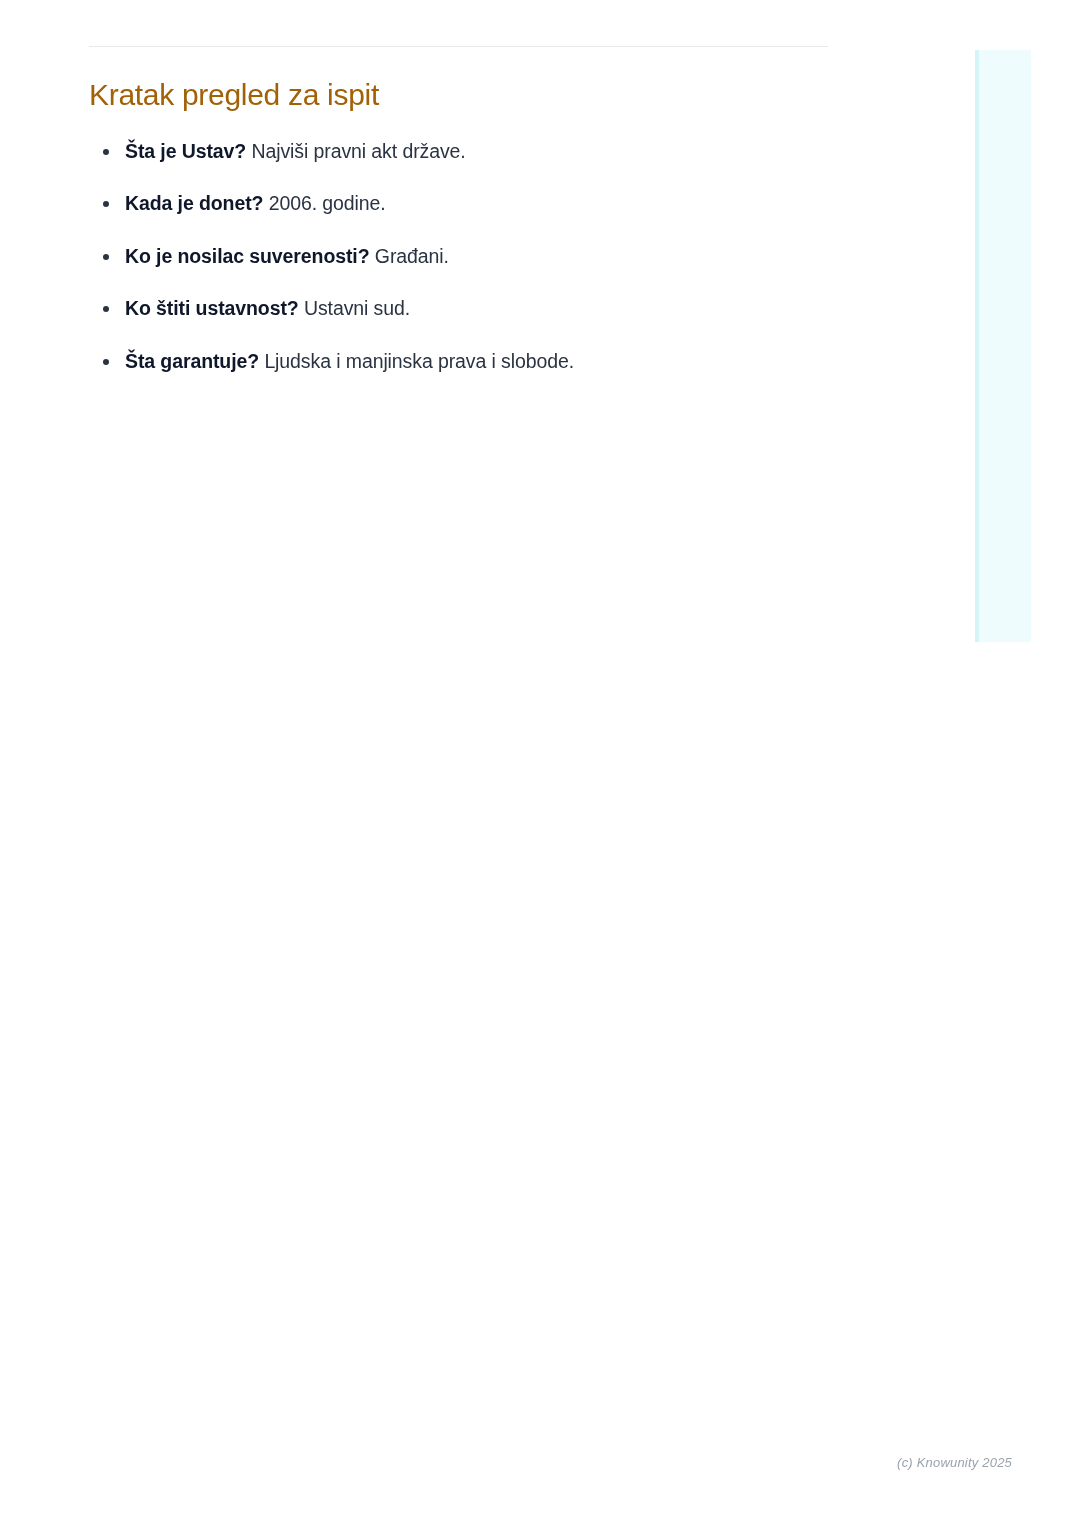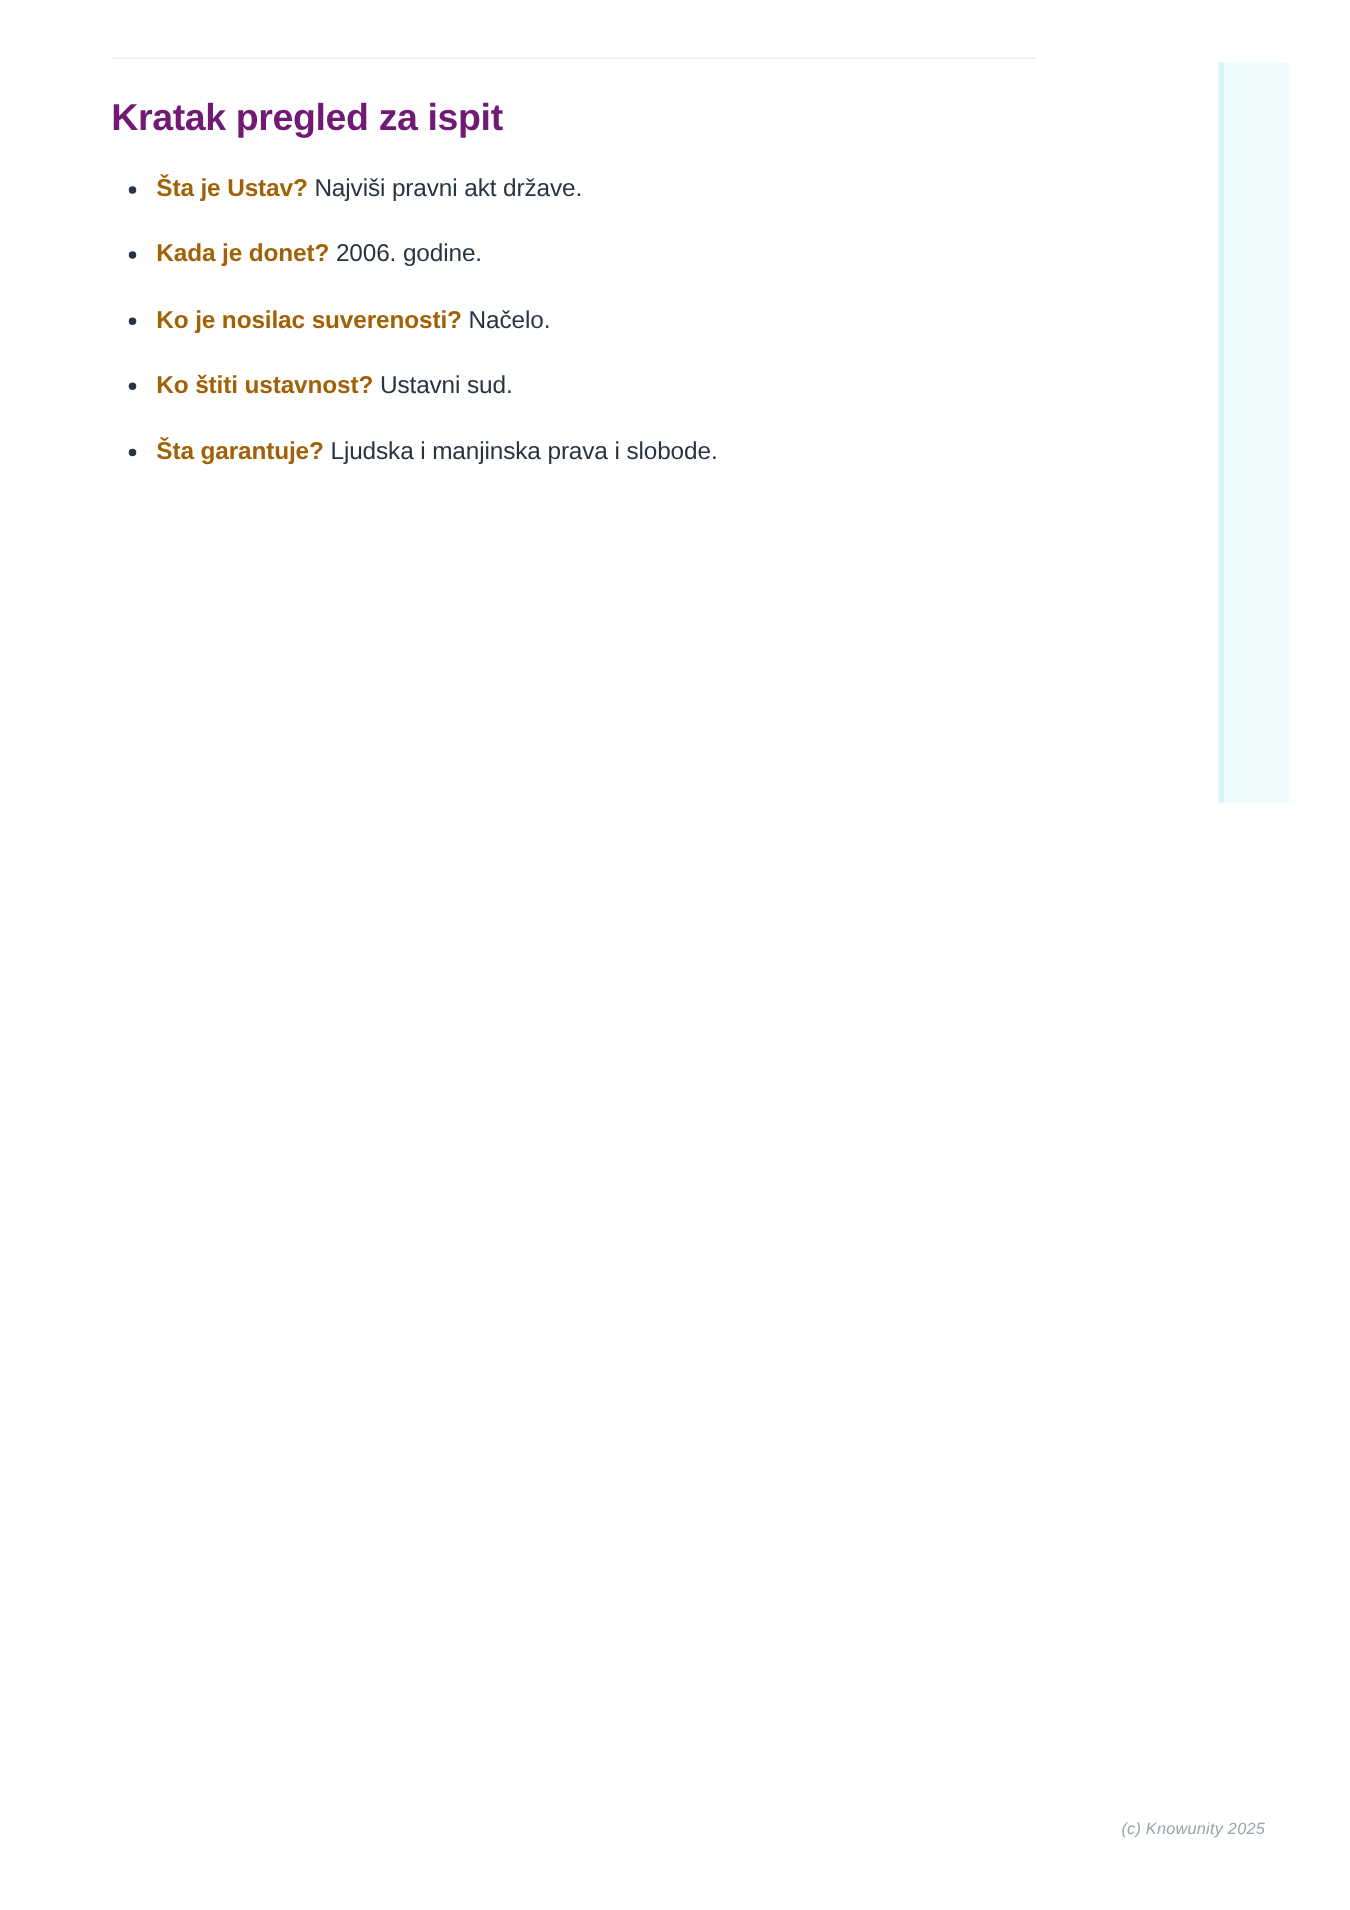--- a/index.html
+++ b/index.html
@@ -53,22 +53,22 @@
     position: absolute;
     left: 89px;
     top: 76px;
     width: 760px;
   }
 
   h1.title {
     margin: 0 0 22px 0;
     font-size: 30px;
     line-height: 1.25;
-    font-weight: bold;
-    color: #701a75;
+    font-weight: normal;
+    color: #a16207;
     letter-spacing: -0.3px;
   }
 
   ul.bullets {
     margin: 0;
     padding: 0;
     list-style: none;
   }
 
   ul.bullets li {
@@ -87,21 +87,21 @@
     left: 14px;
     top: 13px;
     width: 6px;
     height: 6px;
     border-radius: 50%;
     background: #2a3342;
   }
 
   ul.bullets li .q {
     font-weight: bold;
-    color: #a16207;
+    color: #0f172a;
   }
 
   .footer {
     position: absolute;
     right: 68px;
     bottom: 58px;
     font-size: 13px;
     color: #9aa3ad;
     letter-spacing: 0.2px;
     font-style: italic;
@@ -130,21 +130,21 @@
 
       <li>
         <span class="q">Kada je donet?</span>
         <span>2006. godine.</span>
       </li>
 
 
 
       <li>
         <span class="q">Ko je nosilac suverenosti?</span>
-        <span>Načelo.</span>
+        <span>Građani.</span>
       </li>
 
       <li>
         <span class="q">Ko štiti ustavnost?</span>
         <span>Ustavni sud.</span>
       </li>
 
       <li>
         <span class="q">Šta garantuje?</span>
         <span>Ljudska i manjinska prava i slobode.</span>

